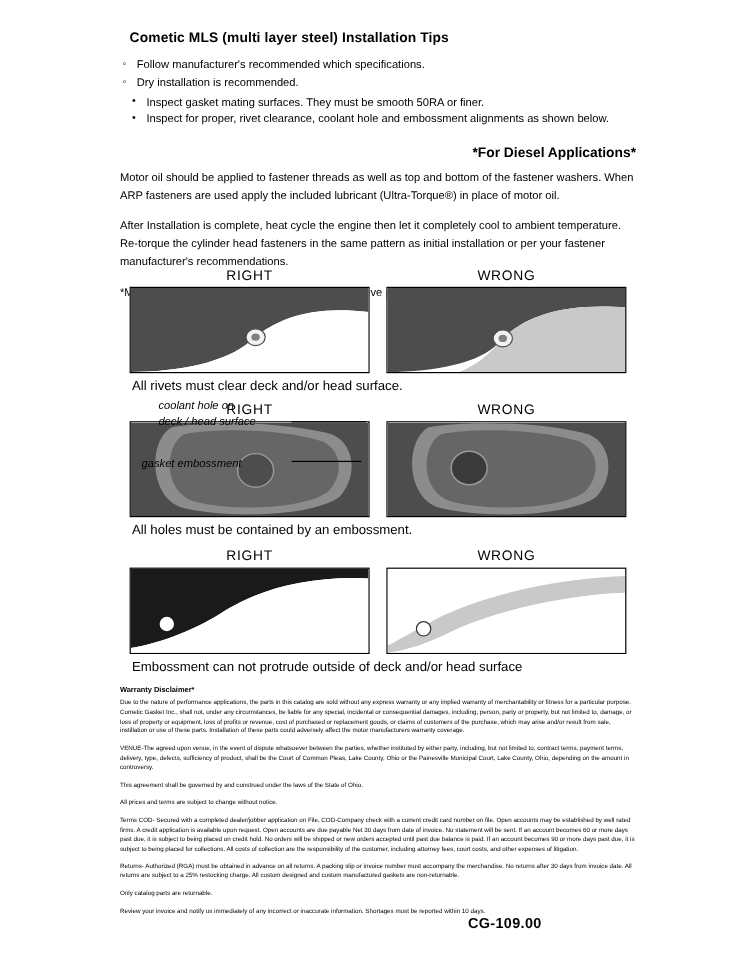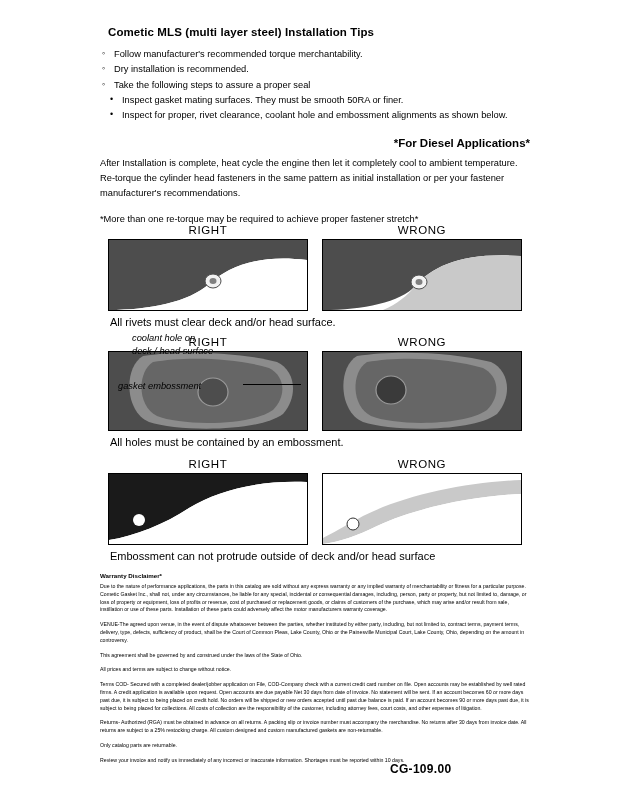--- a/index.html
+++ b/index.html
@@ -174,30 +174,30 @@
 </style>
 </head>
 <body>
 
 <div class="page">
 
   <div class="content">
     <h1 class="title">Cometic MLS (multi layer steel) Installation Tips</h1>
 
     <ul class="bullets">
-      <li>Follow manufacturer's recommended torque merchantability.</li>
+      <li>Follow manufacturer's recommended which specifications.</li>
       <li>Dry installation is recommended.</li>
-      <li>Take the following steps to assure a proper seal</li>
     </ul>
     <ul class="subbullets">
       <li>Inspect gasket mating surfaces.  They must be smooth 50RA or finer.</li>
       <li>Inspect for proper, rivet clearance, coolant hole and embossment alignments as shown below.</li>
     </ul>
 
     <h2 class="section-title">*For Diesel Applications*</h2>
+    <p class="body-text">Motor oil should be applied to fastener threads as well as top and bottom of the fastener washers. When ARP fasteners are used apply the included lubricant (Ultra-Torque®) in place of motor oil.</p>
     <p class="body-text">After Installation is complete, heat cycle the engine then let it completely cool to ambient temperature. Re-torque the cylinder head fasteners in the same pattern as initial installation or per your fastener manufacturer's recommendations.</p>
     <p class="body-text last">*More than one re-torque may be required to achieve proper fastener stretch*</p>
   </div>
 
   <div class="figures">
 
     <div class="fig-row">
       <div class="fig-col">
         <div class="fig-label">RIGHT</div>
         <div class="fig-box">

